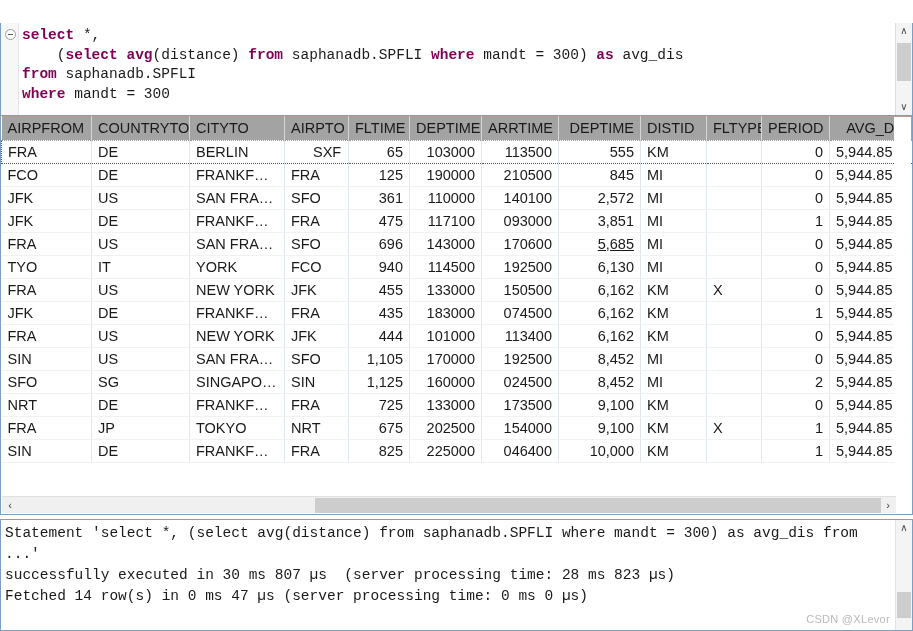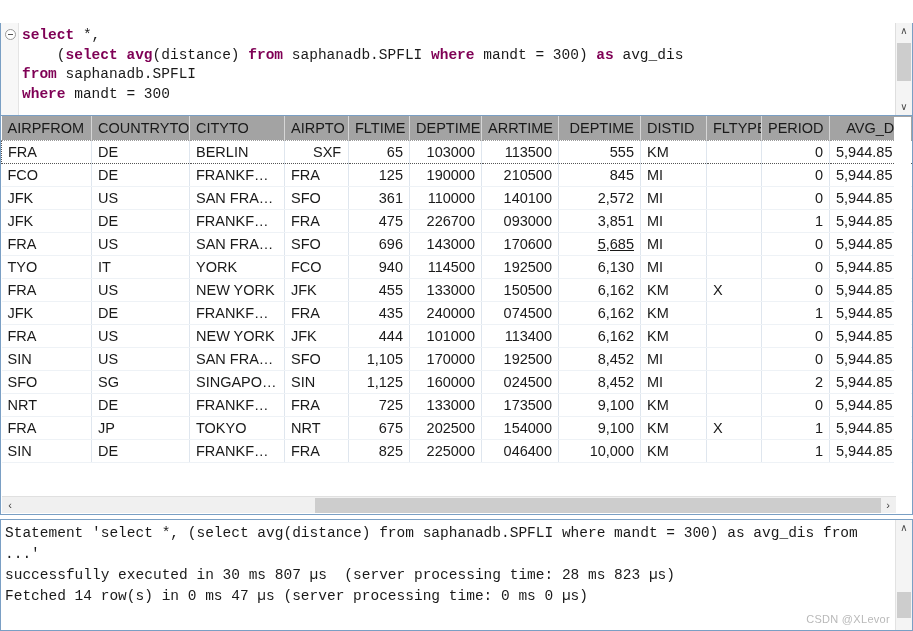--- a/index.html
+++ b/index.html
@@ -375,21 +375,21 @@
             <td class="al-l" style="width: 55px;"></td>
             <td class="al-r" style="width: 68px;">0</td>
             <td class="al-r" style="width: 85px;">5,944.8571</td>
           </tr>
           <tr>
             <td class="al-l" style="width: 90px;">JFK</td>
             <td class="al-l" style="width: 98px;">DE</td>
             <td class="al-l" style="width: 95px;">FRANKFURT</td>
             <td class="al-l" style="width: 64px;">FRA</td>
             <td class="al-r" style="width: 61px;">475</td>
-            <td class="al-r" style="width: 72px;">226700</td>
+            <td class="al-r" style="width: 72px;">117100</td>
             <td class="al-r" style="width: 77px;">093000</td>
             <td class="al-r" style="width: 82px;">3,851</td>
             <td class="al-l" style="width: 66px;">MI</td>
             <td class="al-l" style="width: 55px;"></td>
             <td class="al-r" style="width: 68px;">1</td>
             <td class="al-r" style="width: 85px;">5,944.8571</td>
           </tr>
           <tr>
             <td class="al-l" style="width: 90px;">FRA</td>
             <td class="al-l" style="width: 98px;">US</td>
@@ -431,21 +431,21 @@
             <td class="al-l" style="width: 55px;">X</td>
             <td class="al-r" style="width: 68px;">0</td>
             <td class="al-r" style="width: 85px;">5,944.8571</td>
           </tr>
           <tr>
             <td class="al-l" style="width: 90px;">JFK</td>
             <td class="al-l" style="width: 98px;">DE</td>
             <td class="al-l" style="width: 95px;">FRANKFURT</td>
             <td class="al-l" style="width: 64px;">FRA</td>
             <td class="al-r" style="width: 61px;">435</td>
-            <td class="al-r" style="width: 72px;">240000</td>
+            <td class="al-r" style="width: 72px;">183000</td>
             <td class="al-r" style="width: 77px;">074500</td>
             <td class="al-r" style="width: 82px;">6,162</td>
             <td class="al-l" style="width: 66px;">KM</td>
             <td class="al-l" style="width: 55px;"></td>
             <td class="al-r" style="width: 68px;">1</td>
             <td class="al-r" style="width: 85px;">5,944.8571</td>
           </tr>
           <tr>
             <td class="al-l" style="width: 90px;">FRA</td>
             <td class="al-l" style="width: 98px;">US</td>

